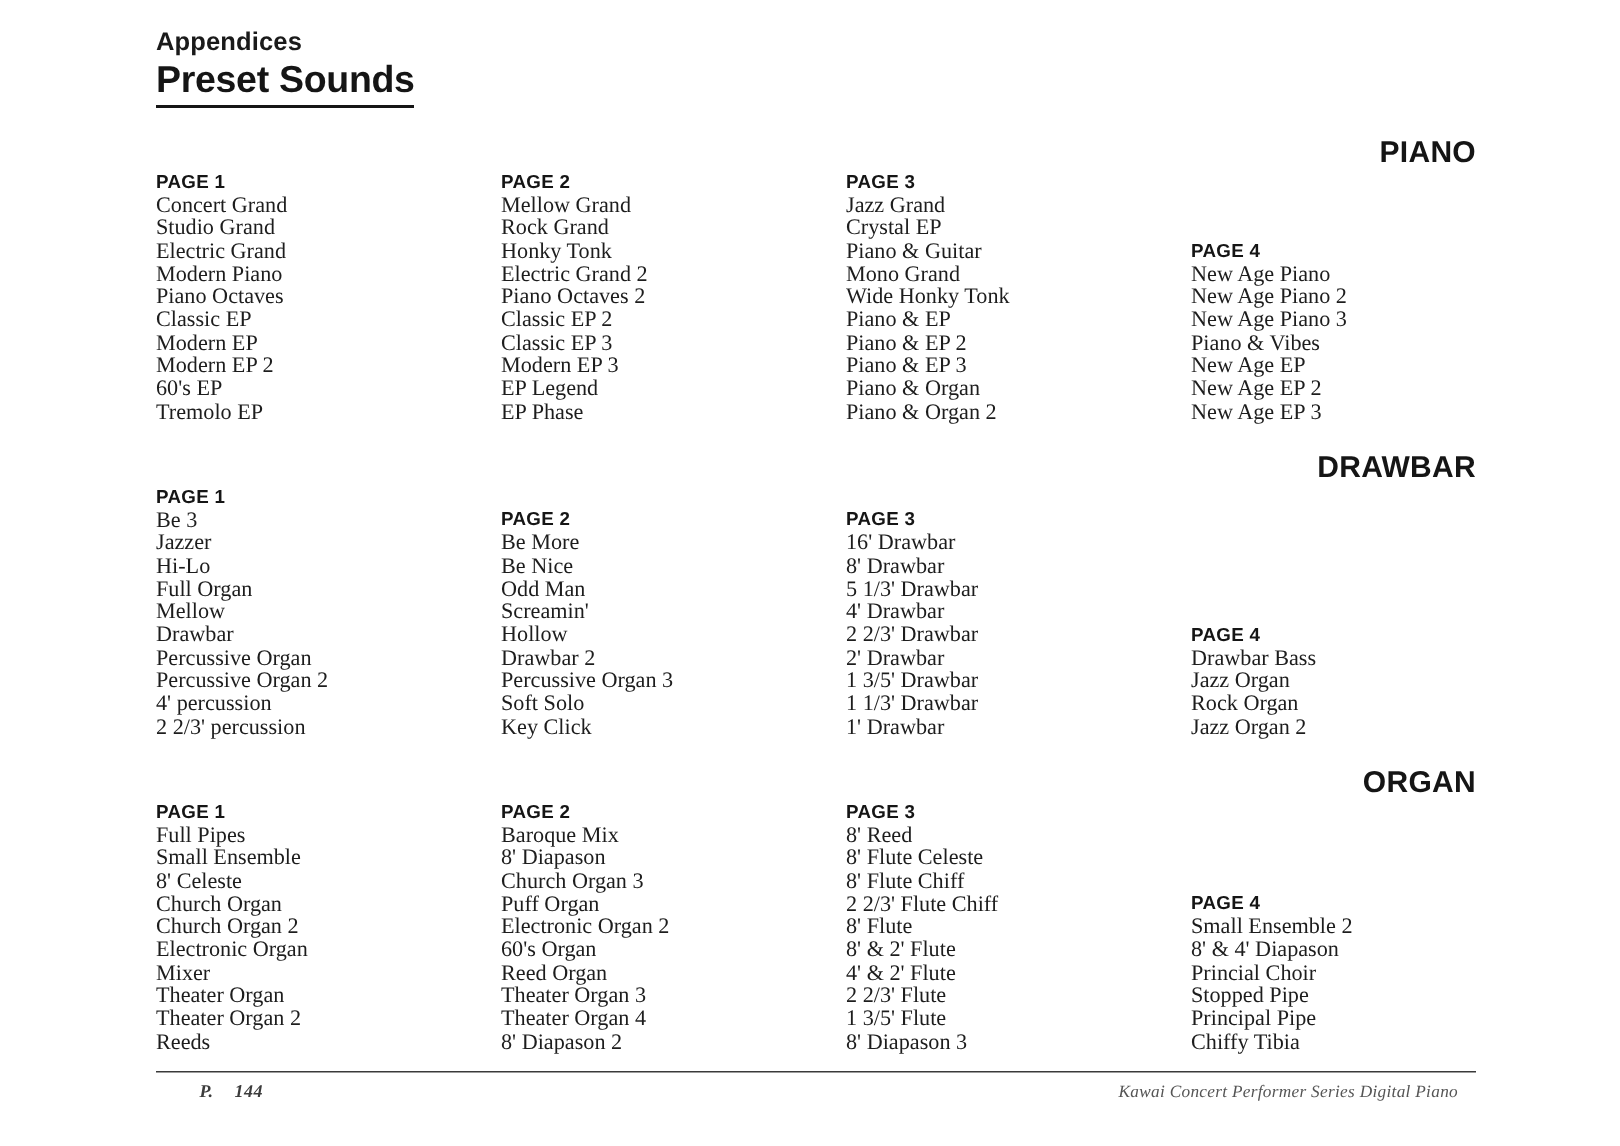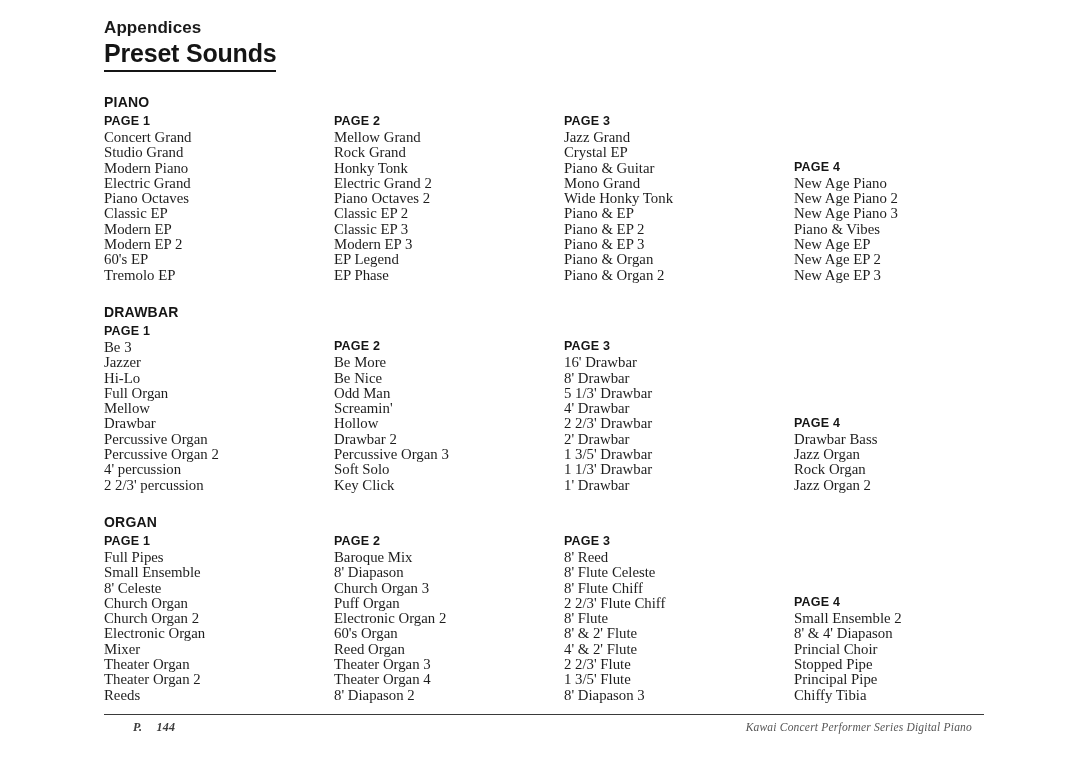--- a/index.html
+++ b/index.html
@@ -56,25 +56,26 @@
     letter-spacing: -0.2px;
   }
 
   
   .section {
     margin-top: 18px;
   }
   .section-title {
     font-family: "Liberation Sans", sans-serif;
     font-weight: bold;
-    font-size: 14px;
+    font-size: 20px;
     line-height: 20px;
     letter-spacing: 0.2px;
     color: #151515;
     margin: 0 0 1px 0;
+    text-align: right;
   }
   .cols {
     display: flex;
     align-items: flex-end;
   }
   .col {
     width: 230px;
     flex: 0 0 230px;
   }
   .col:last-child {
@@ -161,22 +162,22 @@
     </div>
 
     <div class="section piano">
       <div class="section-title">PIANO</div>
       <div class="cols">
         <div class="col">
           <div class="col-head">PAGE 1</div>
           <ul class="col-list">
             <li>Concert Grand</li>
             <li>Studio Grand</li>
+            <li>Electric Grand</li>
             <li>Modern Piano</li>
-            <li>Electric Grand</li>
             <li>Piano Octaves</li>
             <li>Classic EP</li>
             <li>Modern EP</li>
             <li>Modern EP 2</li>
             <li>60's EP</li>
             <li>Tremolo EP</li>
           </ul>
         </div>
         <div class="col">
           <div class="col-head">PAGE 2</div>

